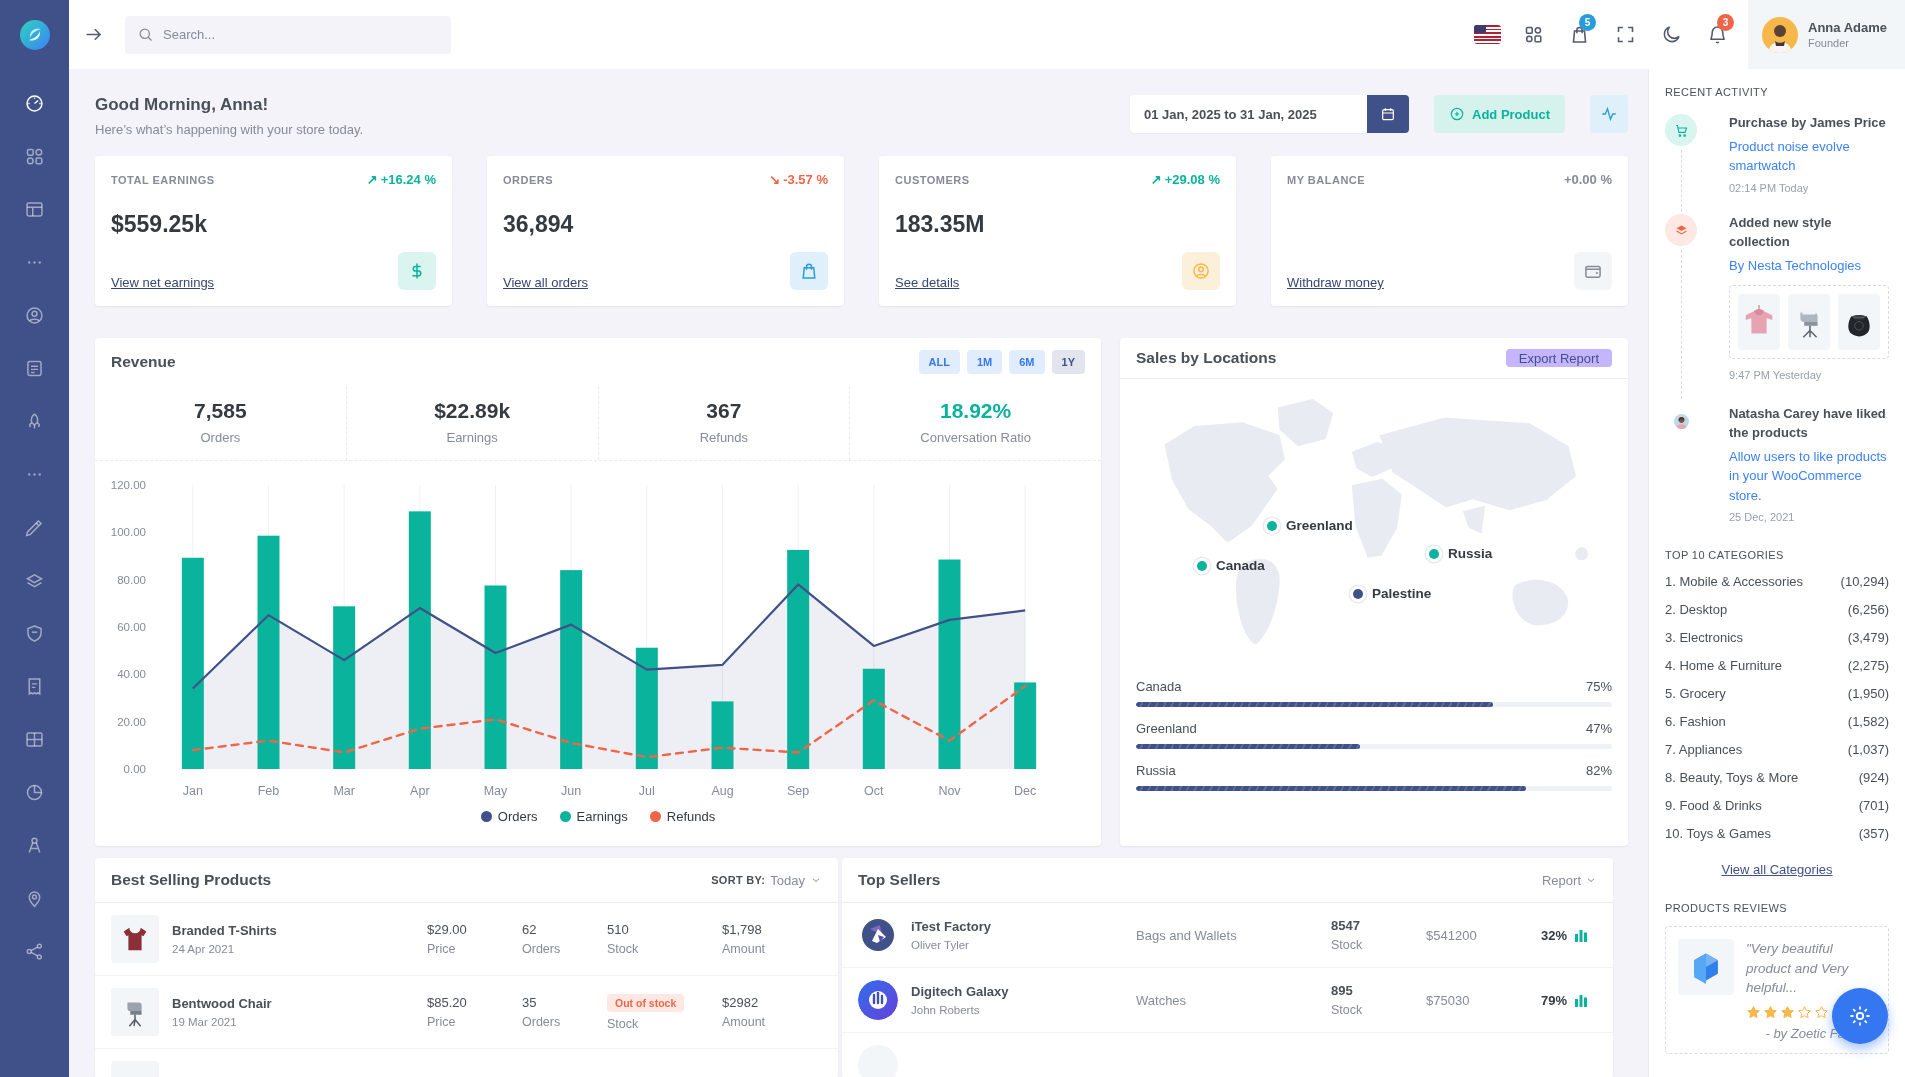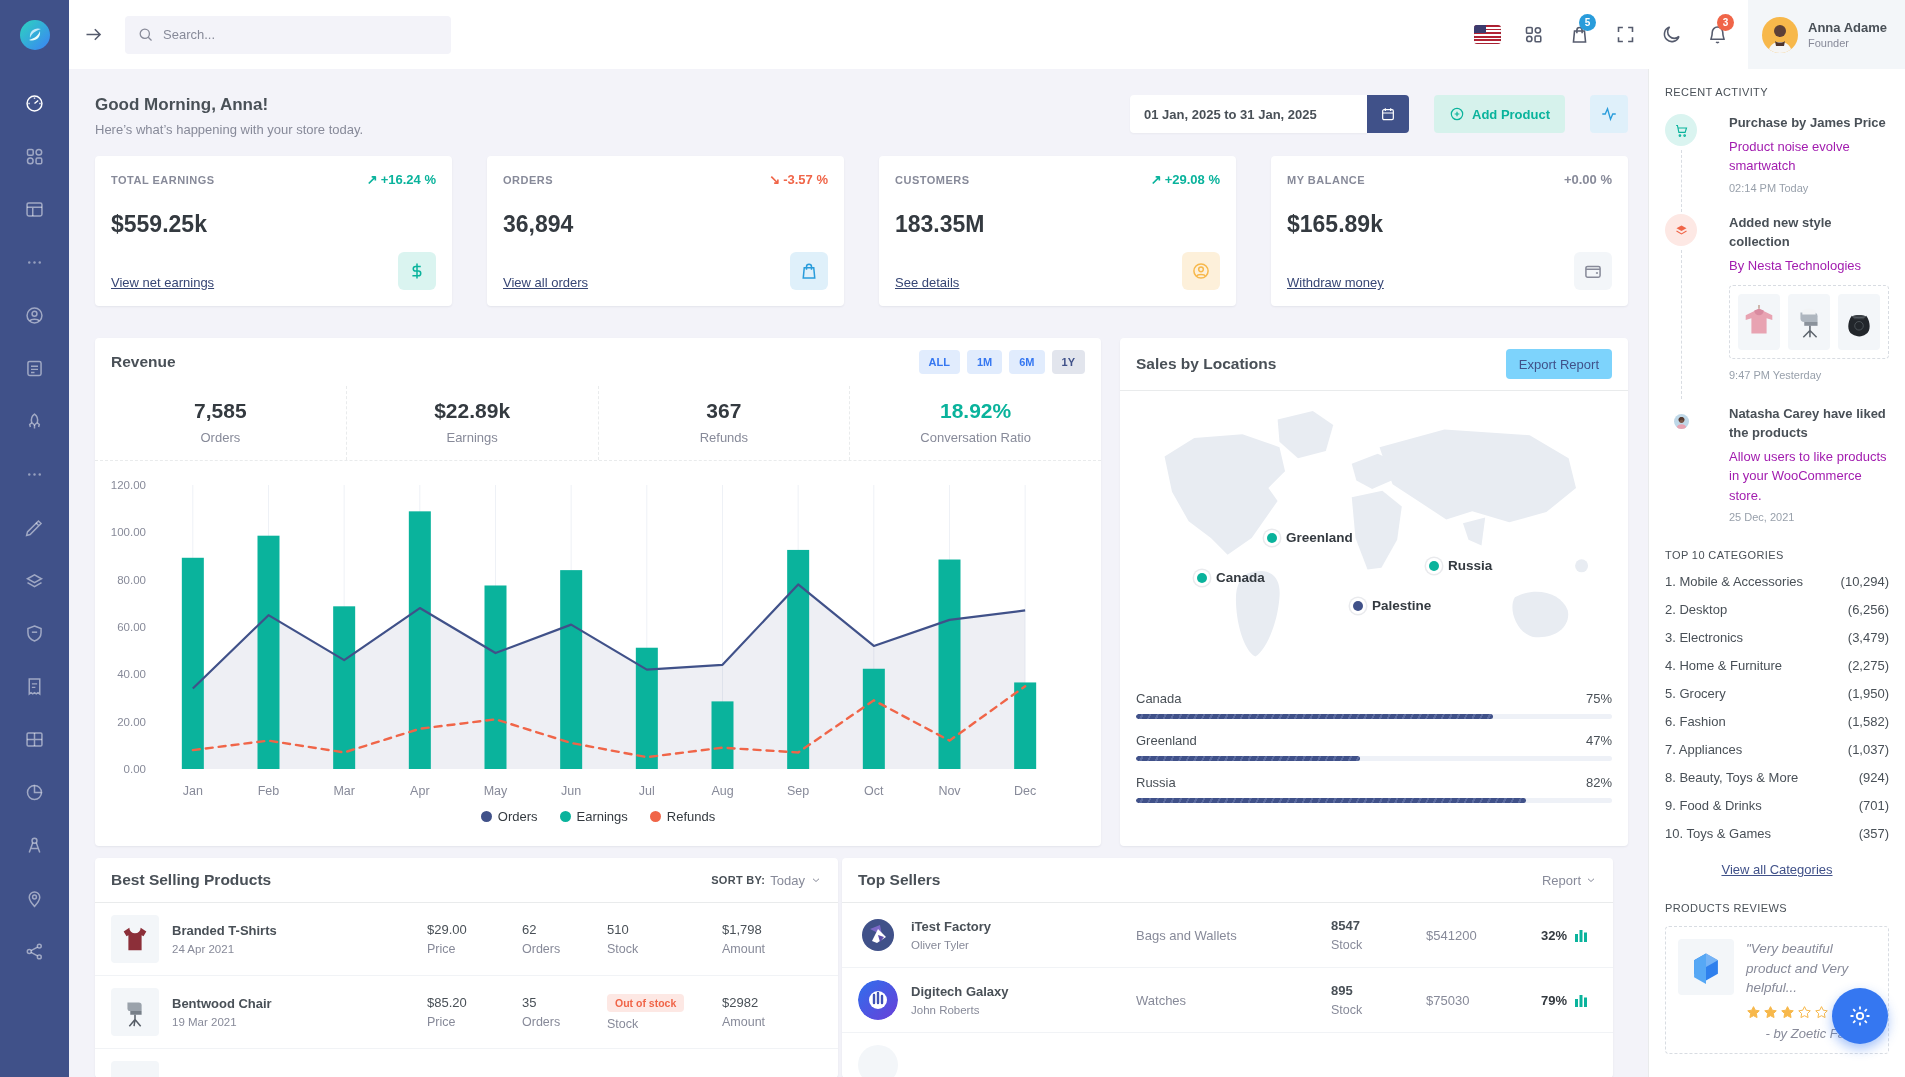--- a/index.html
+++ b/index.html
@@ -40,21 +40,21 @@
   #rightpanel { position:absolute; right:0; top:69px; bottom:0; width:257px; background:#ffffff; border-left:1px solid #e9ebec; padding:17px 16px; overflow:hidden; z-index:20; }
   .rp-title { font-size:11px; font-weight:normal; color:#495057; letter-spacing:.4px; }
   .act-item { display:flex; margin-top:16px; position:relative;gap:20px; }
   .act-icon { width:32px; height:32px; border-radius:50%; flex:none; display:flex; align-items:center; justify-content:center; z-index:2; }
   .act-icon svg { width:15px; height:15px; }
   .ic-soft-success { background:#daf4f0; color:#0ab39c; }
   .ic-soft-danger { background:#fde8e4; color:#f06548; }
   .act-line::after { content:""; position:absolute; left:16px; top:36px; bottom:-18px; border-left:1px dashed #d8dce2; }
   .act-body { margin-left:12px; min-width:0; }
   .act-title { font-size:13px; font-weight:bold; color:#495057; line-height:1.45; }
-  .act-desc { font-size:13px; color:#a21caf; line-height:1.5; margin-top:4px; }
+  .act-desc { font-size:13px; color:#3b82f6; line-height:1.5; margin-top:4px; }
   .act-time { font-size:11px; color:#98a0ab; margin-top:6px; }
   .thumb-box { border:1px dashed #d8dce2; border-radius:4px; padding:8px; display:flex; gap:8px; margin-top:10px; }
   .thumb { width:56px; height:56px; background:#f3f6f9; border-radius:4px; display:flex; align-items:center; justify-content:center; }
   .cat-row { display:flex; justify-content:space-between; font-size:13px; color:#495057; margin-top:13px; }
   .cat-count { color:#495057; }
   .view-all { text-align:center; margin-top:19px; }
   .view-all a { font-size:13px; color:#405189; text-decoration:underline; cursor:pointer; }
   .review-box { border:1px dashed #d8dce2; border-radius:4px; padding:12px; margin-top:12px; display:flex; gap:12px; }
   .review-logo { width:56px; height:56px; border-radius:4px; background:#f3f6f9; flex:none; display:flex; align-items:center; justify-content:center; }
   .review-quote { font-size:13.5px; font-style:italic; color:#878a99; line-height:1.45; }
@@ -103,21 +103,21 @@
   .rev-val { font-size:21px; font-weight:bold; color:#343a40; }
   .rev-val.accent { color:#0ab39c; }
   .rev-lab { font-size:13px; color:#878a99; margin-top:7px; }
   .chart-wrap { padding:12px 8px 0 8px; }
   .legend { display:flex; justify-content:center; gap:22px; padding:6px 0 0; }
   .legend-item { display:flex; align-items:center; gap:6px; font-size:13px; color:#343a40; }
   .legend-dot { width:11px; height:11px; border-radius:50%; }
 
   #loc-card { width:508px; height:508px; }
   #loc-card .card-head { border-bottom:1px solid #e9ebec; padding:11px 16px; }
-  .btn-export { margin-left:auto; height:30px; border:none; border-radius:4px; background:#7dd3fc; color:#405189; font-size:13px; padding:0 13px; cursor:pointer; font-family:"Liberation Sans",sans-serif; }
+  .btn-export { margin-left:auto; height:18px; border:none; border-radius:4px; background:#c4b5fd; color:#405189; font-size:13px; padding:0 13px; cursor:pointer; font-family:"Liberation Sans",sans-serif; }
   .map-wrap { position:relative; height:278px; margin:8px 6px 0; }
   .map-wrap svg.world { width:100%; height:100%; }
   .marker { position:absolute; display:flex; align-items:center; gap:9px; }
   .marker-dot { width:10px; height:10px; border-radius:50%; box-shadow:0 0 0 3px #ffffff,0 0 0 4.5px rgba(135,138,153,.18); }
   .marker-label { font-size:13.5px; font-weight:bold; color:#343a40; }
   .loc-rows { padding:14px 16px 0; }
   .loc-row { margin-bottom:14px; }
   .loc-line1 { display:flex; justify-content:space-between; font-size:13px; color:#495057; }
   .loc-track { height:5px; background:#eef1f7; border-radius:3px; margin-top:8px; overflow:hidden; }
   .loc-fill { height:100%; border-radius:3px; background:repeating-linear-gradient(115deg,#405189 0 5px,#5b6ba0 5px 7px); }
@@ -441,21 +441,20 @@
       </div>
     </div>
     <div class="stat-card">
       <div class="sc-top">
         <span class="sc-label">MY BALANCE</span>
         <span class="sc-delta trend-flat">
             <span></span>
             <span>+0.00 %</span>
           </span>
       </div>
-      <div class="sc-value">$165.89k</div>
       <div class="sc-bottom">
         <a class="sc-link">Withdraw money</a>
         <span class="sc-iconbox ib-light">
           <svg viewBox="0 0 24 24" fill="none" stroke="currentColor" stroke-width="1.8">
               <rect x="3.5" y="6.5" width="17" height="13" rx="2"></rect>
               <path d="M3.5 10h17M15.5 14.5h2.5"></path>
             </svg>
         </span>
       </div>
     </div>

